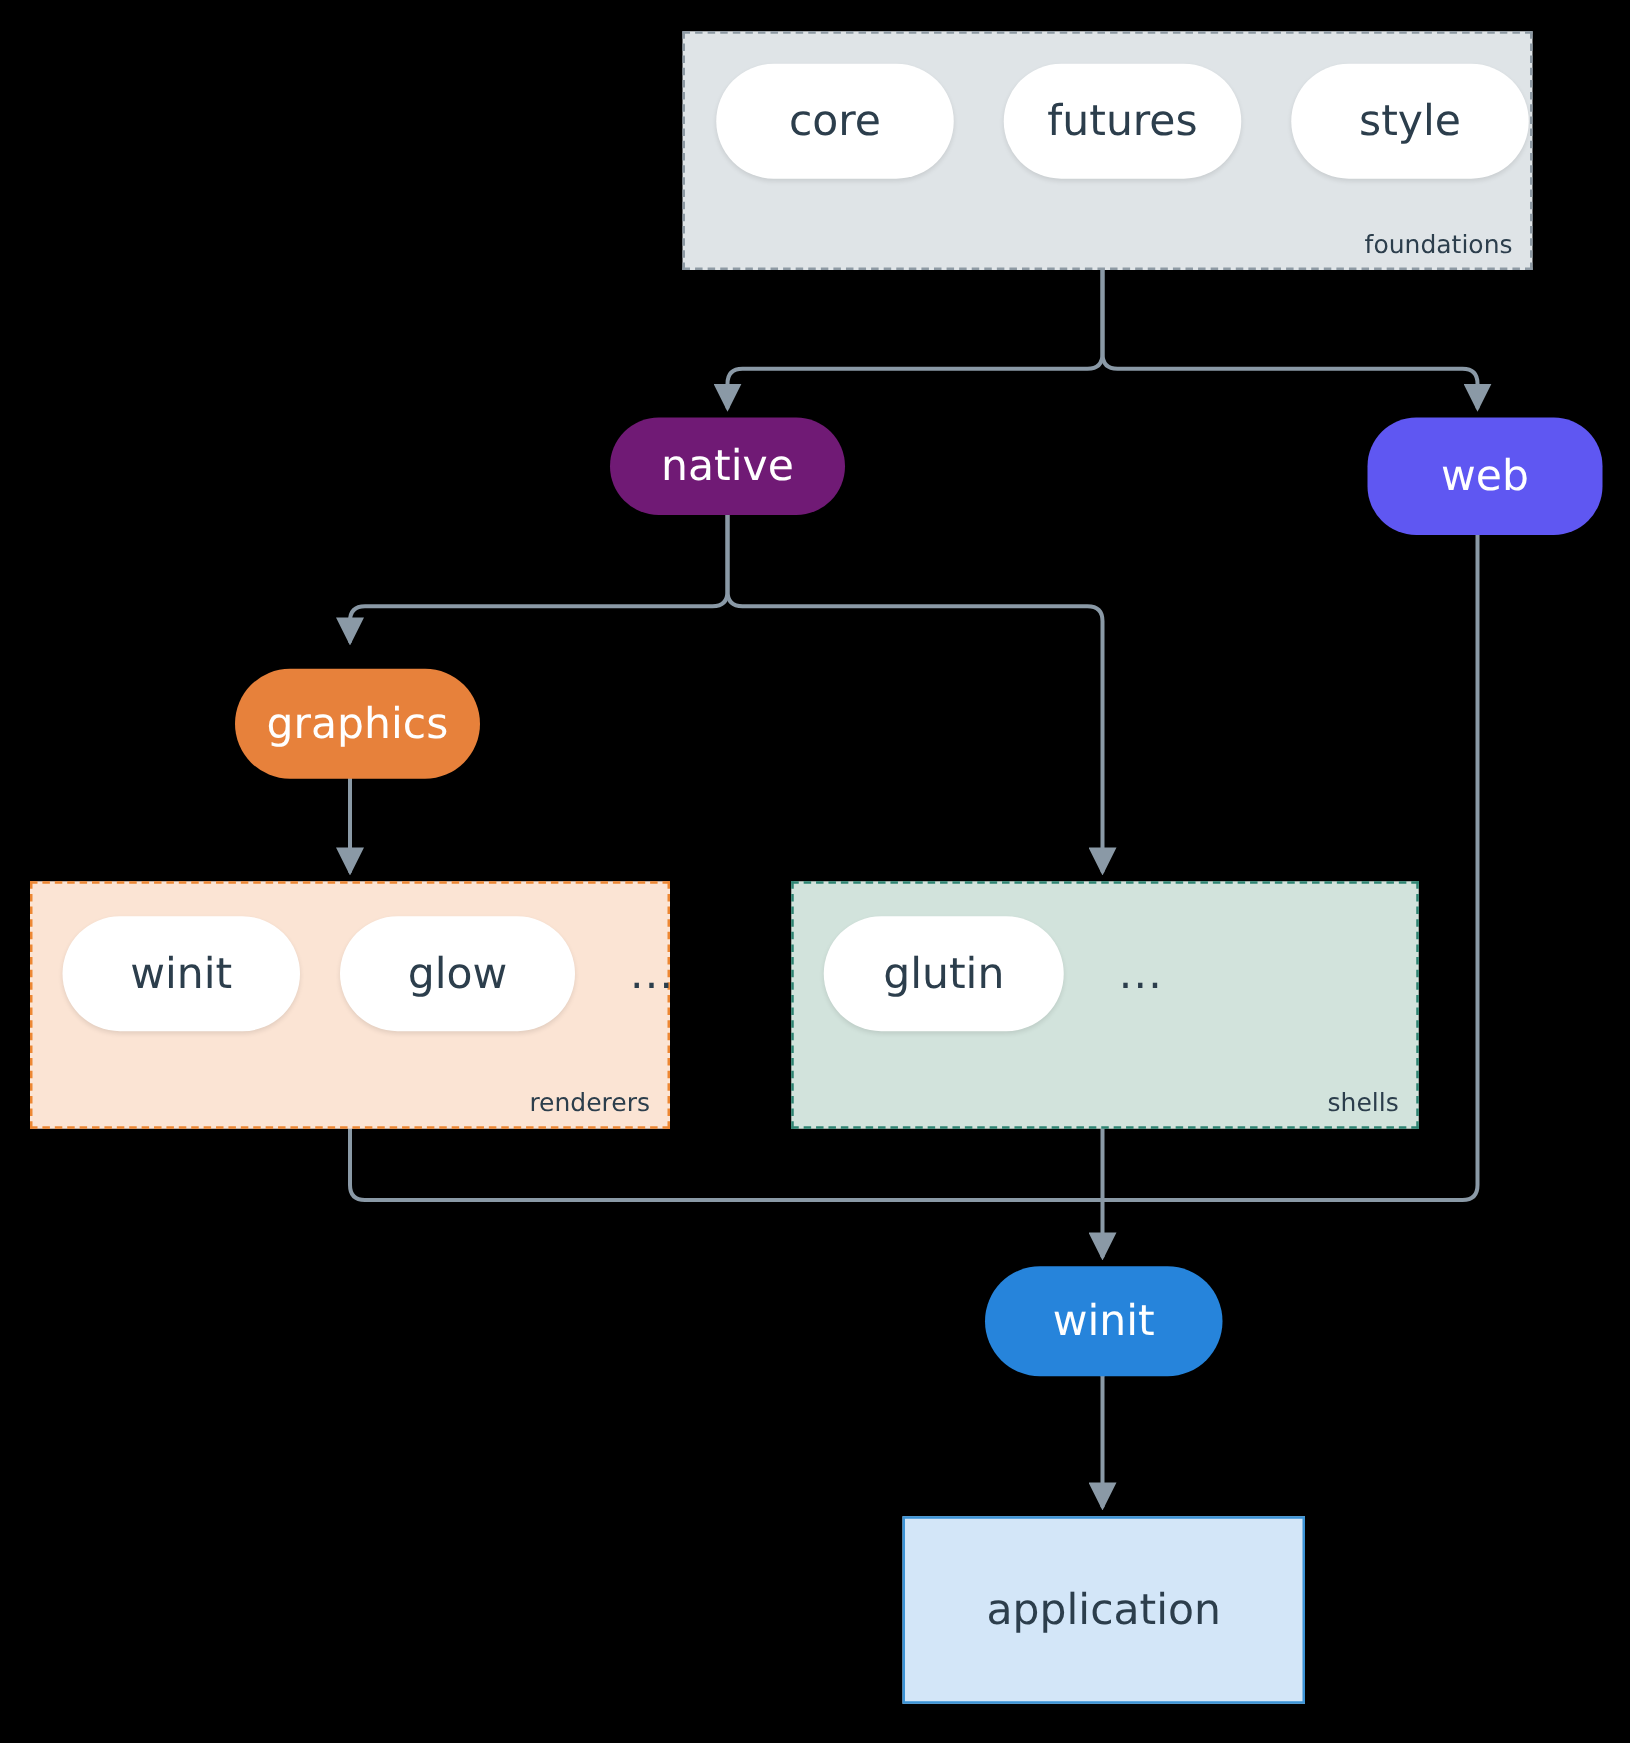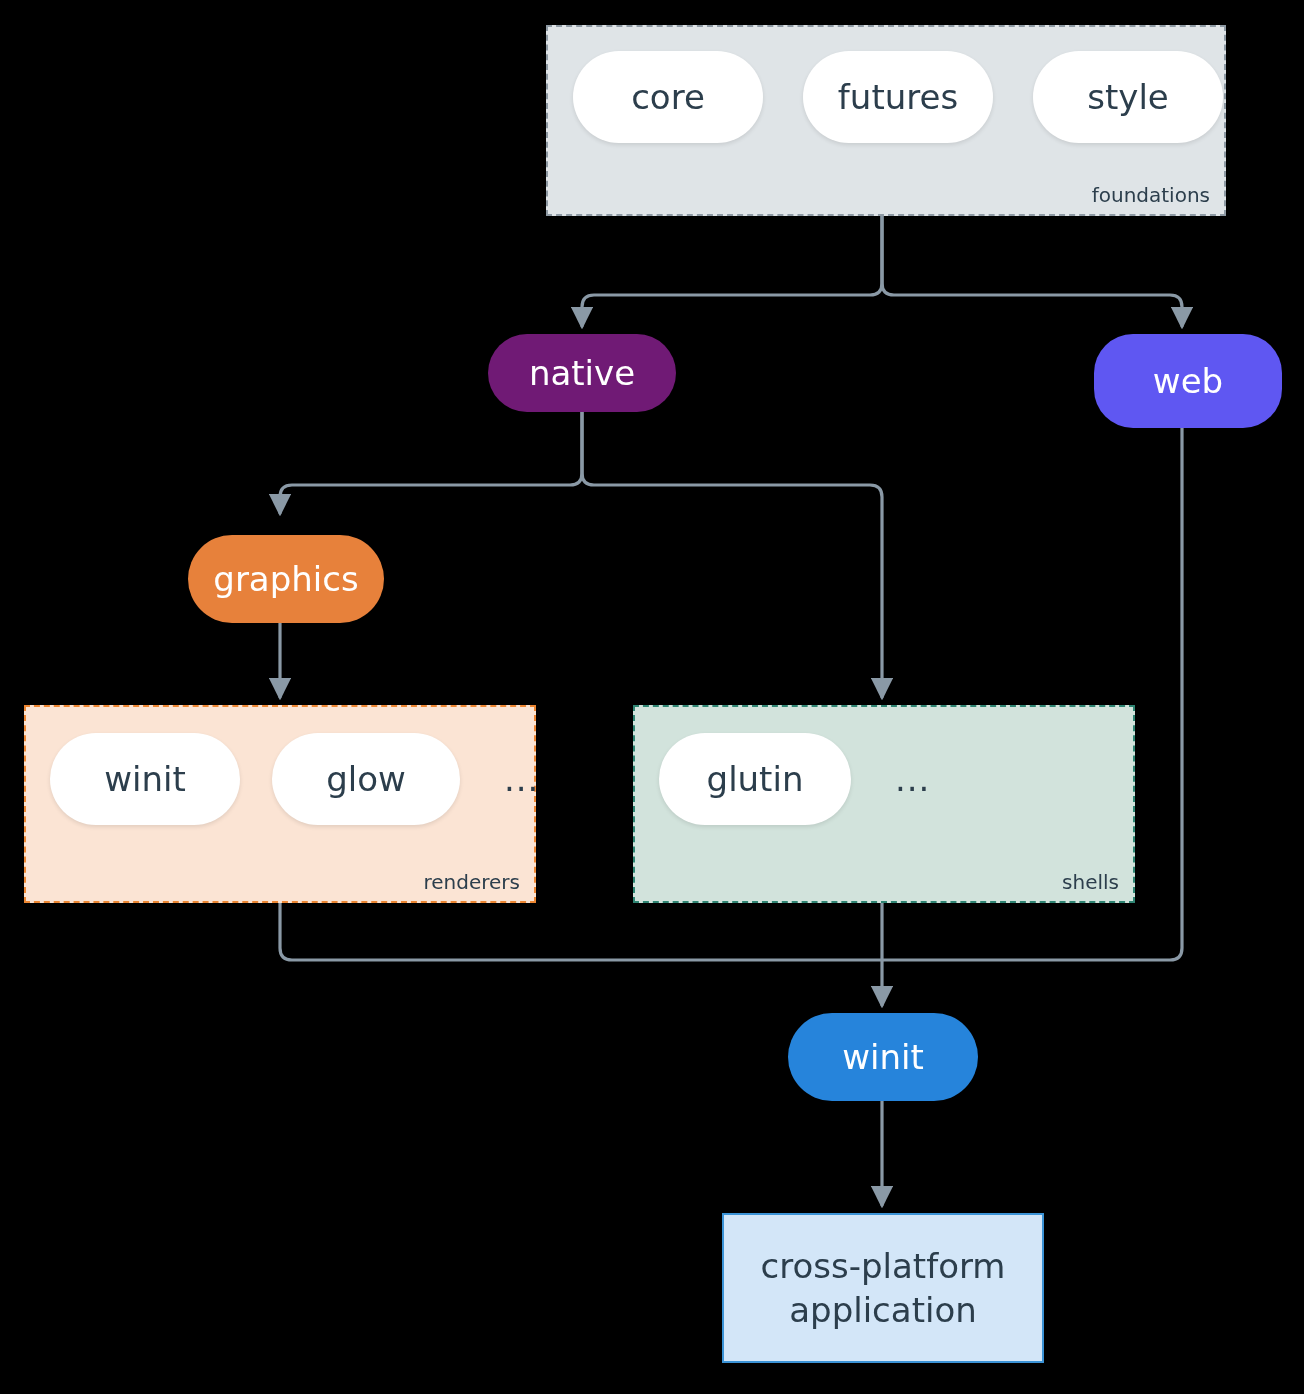--- a/index.html
+++ b/index.html
@@ -233,17 +233,16 @@
 
   <div class="node" id="node-native">native</div>
 
   <div class="node" id="node-web">web</div>
 
   <div class="node" id="node-graphics">graphics</div>
 
   <div class="node" id="node-iced">winit</div>
 
   <div class="node" id="node-application">
-    <span>cross-platform</span>
     <span>application</span>
   </div>
 
 </div>
 
 </body></html>

